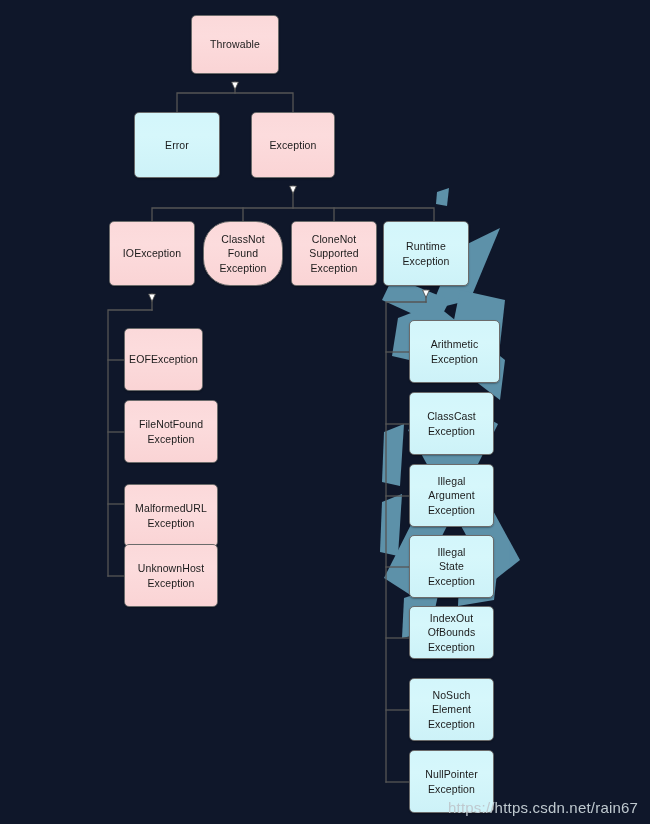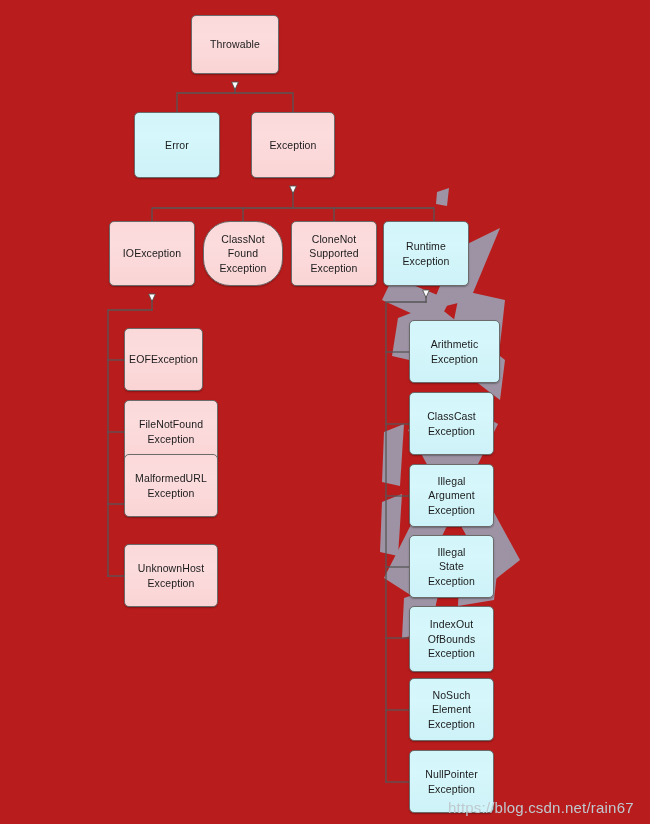--- a/index.html
+++ b/index.html
@@ -7,21 +7,21 @@
     padding: 0;
     background: #ffffff;
   }
   body {
     font-family: "Liberation Sans", sans-serif;
   }
   #canvas {
     position: relative;
     width: 650px;
     height: 824px;
-    background: #b91c1c;
+    background: #0f172a;
     overflow: hidden;
   }
   .layer {
     position: absolute;
     left: 0;
     top: 0;
     width: 650px;
     height: 824px;
   }
   #watermark-layer { z-index: 1; pointer-events: none; }
@@ -141,46 +141,46 @@
       </div>
       <div class="node cyan" style="left: 383px; top: 221px; width: 86px; height: 65px;">
         <span class="label">Runtime<br>Exception</span>
       </div>
       <div class="node pink" style="left: 124px; top: 328px; width: 79px; height: 63px;">
         <span class="label">EOFException</span>
       </div>
       <div class="node pink" style="left: 124px; top: 400px; width: 94px; height: 63px;">
         <span class="label">FileNotFound<br>Exception</span>
       </div>
-      <div class="node pink" style="left: 124px; top: 454px; width: 94px; height: 63px;">
+      <div class="node pink" style="left: 124px; top: 484px; width: 94px; height: 63px;">
         <span class="label">MalformedURL<br>Exception</span>
       </div>
       <div class="node pink" style="left: 124px; top: 544px; width: 94px; height: 63px;">
         <span class="label">UnknownHost<br>Exception</span>
       </div>
       <div class="node cyan" style="left: 409px; top: 320px; width: 91px; height: 63px;">
         <span class="label">Arithmetic<br>Exception</span>
       </div>
       <div class="node cyan" style="left: 409px; top: 392px; width: 85px; height: 63px;">
         <span class="label">ClassCast<br>Exception</span>
       </div>
       <div class="node cyan" style="left: 409px; top: 464px; width: 85px; height: 63px;">
         <span class="label">Illegal<br>Argument<br>Exception</span>
       </div>
       <div class="node cyan" style="left: 409px; top: 535px; width: 85px; height: 63px;">
         <span class="label">Illegal<br>State<br>Exception</span>
       </div>
-      <div class="node cyan" style="left: 409px; top: 606px; width: 85px; height: 66px;">
+      <div class="node cyan" style="left: 409px; top: 606px; width: 85px; height: 53px;">
         <span class="label">IndexOut<br>OfBounds<br>Exception</span>
       </div>
       <div class="node cyan" style="left: 409px; top: 678px; width: 85px; height: 63px;">
         <span class="label">NoSuch<br>Element<br>Exception</span>
       </div>
       <div class="node cyan" style="left: 409px; top: 750px; width: 85px; height: 63px;">
         <span class="label">NullPointer<br>Exception</span>
       </div>
     </div>
 
   <div class="layer" id="wm-text-layer">
-    <div id="wm-url">https://blog.csdn.net/rain67</div>
+    <div id="wm-url">https://https.csdn.net/rain67</div>
   </div>
 
 </div>
 
 </body></html>

